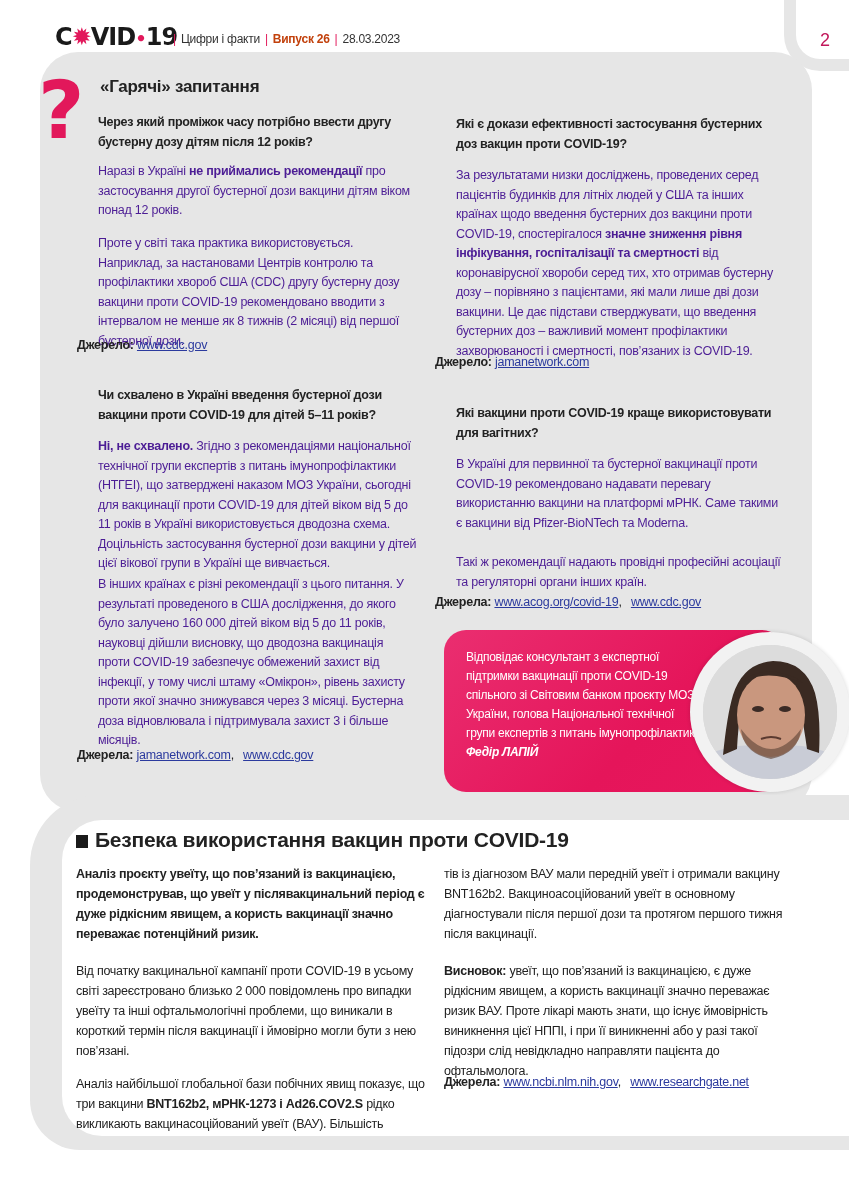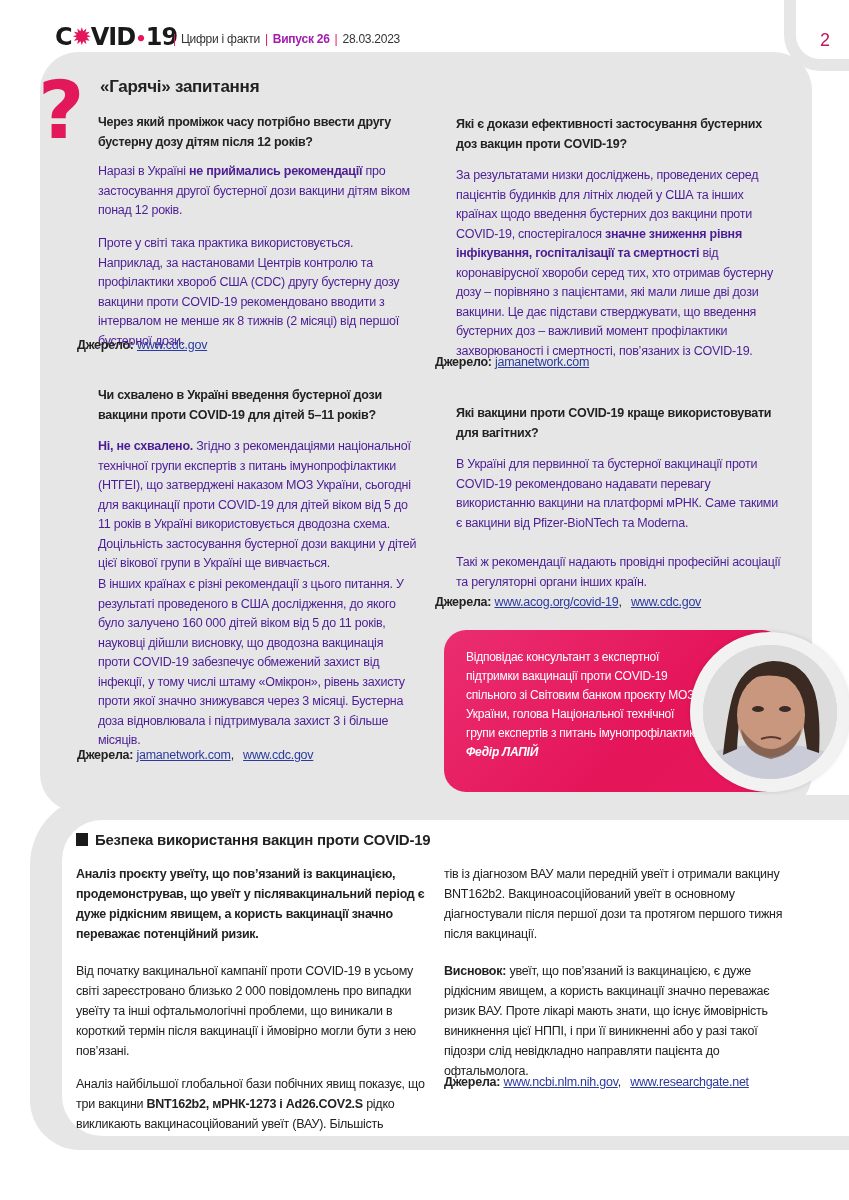--- a/index.html
+++ b/index.html
@@ -8,21 +8,21 @@
 
   .narrow { font-family: "Liberation Sans", sans-serif; letter-spacing: -0.25px; }
 
   
   .header { position: absolute; top: 11px; left: 0; width: 849px; height: 56px; }
   .logo { position: absolute; left: 55px; top: 12px; font-family: "DejaVu Sans", sans-serif; font-weight: bold; font-size: 24px; color: #1a1a1a; letter-spacing: -1px; line-height: 28px; }
   .logo .o { color: #e2185b; }
   .logo .dot { color: #e2185b; font-size: 18px; }
   .hdr-meta { position: absolute; left: 168px; top: 20px; font-size: 12px; color: #333; line-height: 16px; white-space: nowrap; }
   .hdr-meta .sep { color: #e2185b; margin: 0 5px; }
-  .hdr-meta .issue { color: #a21caf; font-weight: bold; }
+  .hdr-meta .issue { color: #c2410c; font-weight: bold; }
   .hashtag { position: absolute; left: 606px; top: 15px; font-size: 19px; color: #888; line-height: 26px; white-space: nowrap; }
   .hashtag .b1 { color: #555; font-weight: bold; }
   .hashtag .b2 { color: #e2185b; font-weight: bold; }
   .page-tab { position: absolute; left: 784px; top: -20px; width: 100px; height: 80px; border: 12px solid #e6e6e6; border-right: none; border-top: none; border-radius: 0 0 0 36px; }
   .page-num { position: absolute; left: 820px; top: 17px; font-size: 18px; color: #c2185b; line-height: 24px; }
 
   
   .panel-top { position: absolute; left: 40px; top: 52px; width: 772px; height: 760px; background: #e6e6e6; border-radius: 38px; }
 
   .question-mark { position: absolute; left: 38px; top: 68px; font-family: "DejaVu Sans", sans-serif; font-weight: bold; font-size: 80px; line-height: 86px; color: #e2185b; }
@@ -40,21 +40,21 @@
   .expert { position: absolute; left: 444px; top: 630px; width: 340px; height: 162px; background: linear-gradient(135deg, #ea2e70 0%, #e5155a 60%, #e8175d 100%); border-radius: 22px; }
   .expert-text { position: absolute; left: 466px; top: 648px; width: 240px; font-size: 12px; line-height: 19px; color: #fff; }
   .expert-text b { font-style: italic; font-weight: bold; }
   .photo-ring { position: absolute; left: 690px; top: 632px; width: 160px; height: 160px; border-radius: 50%; background: #f2f2f2; box-shadow: 0 0 4px rgba(0,0,0,0.15); }
   .photo { position: absolute; left: 703px; top: 645px; width: 134px; height: 134px; border-radius: 50%; overflow: hidden; background: #d8d8d8; }
 
   
   .bottom-outer { position: absolute; left: 30px; top: 795px; width: 819px; height: 355px; background: #e6e6e6; border-radius: 70px 0 0 50px; }
   .bottom-inner { position: absolute; left: 62px; top: 820px; width: 787px; height: 316px; background: #ffffff; border-radius: 40px 0 0 40px; }
 
-  .sec2-title { position: absolute; left: 76px; top: 828px; font-size: 15px; font-weight: bold; color: #222; line-height: 24px; white-space: nowrap; }
+  .sec2-title { position: absolute; left: 76px; top: 828px; font-size: 21px; font-weight: bold; color: #222; line-height: 24px; white-space: nowrap; }
   .sq { display: inline-block; width: 12px; height: 13px; background: #1a1a1a; margin-right: 7px; vertical-align: -1px; }
   .p { position: absolute; font-size: 12.5px; line-height: 20px; color: #222; }
   .p b { font-weight: bold; }
 </style>
 </head>
 <body>
 
 <div class="header">
   <div class="logo">
     <span>C</span><span class="o">✹</span><span>VID</span><span class="dot">•</span><span>19</span>

